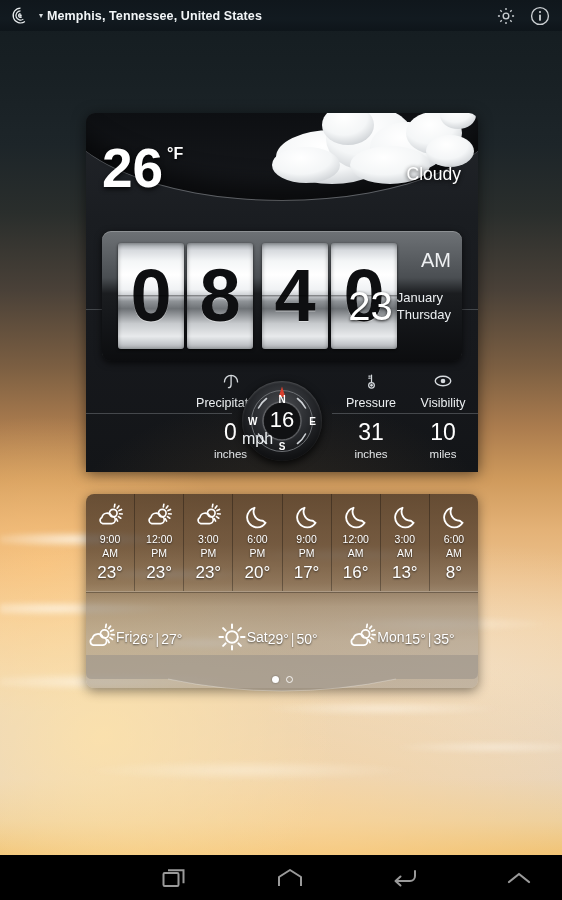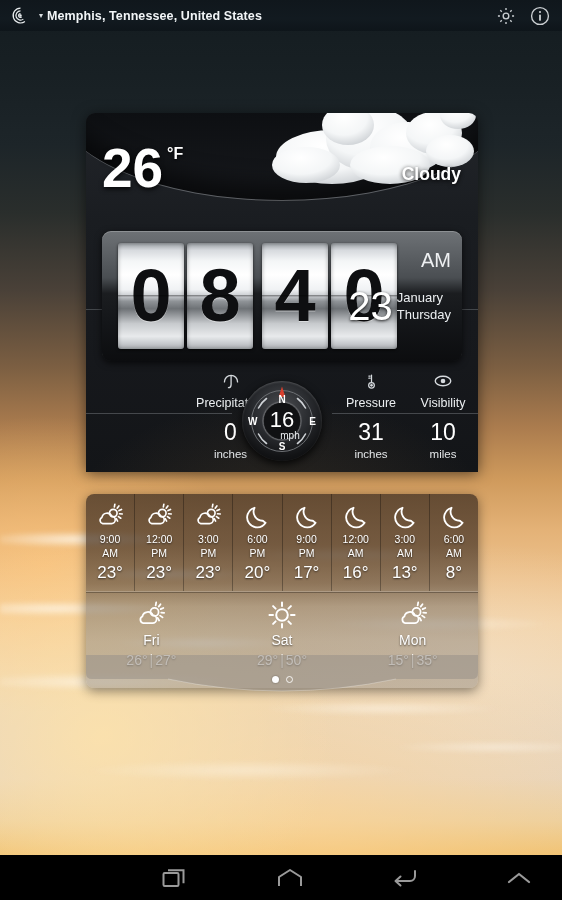--- a/index.html
+++ b/index.html
@@ -89,21 +89,21 @@
     font-size:55px; font-weight:700; color:#fff; line-height:1;
     text-shadow:0 2px 5px rgba(0,0,0,.8);
   }
   #degunit {
     position:absolute; left:81px; top:14px;
     font-size:16px; font-weight:bold; color:#fff;
     text-shadow:0 1px 3px rgba(0,0,0,.8);
   }
   #cond {
     position:absolute; right:17px; top:33px;
-    font-size:17.5px; color:#fff; font-weight:700;
+    font-size:17.5px; color:#fff; font-weight:400;
     text-shadow:0 1px 4px rgba(0,0,0,.9);
   }
 
   
   #feelstrip {
     position:absolute; left:0; top:196px; width:100%; height:36px;
     display:flex; align-items:center;
     border-top:1px solid rgba(170,176,182,.30);
   }
   #feels {
@@ -217,21 +217,21 @@
                text-shadow:0 1px 2px rgba(0,0,0,.6); }
   .hcell .hv { font-size:17px; font-weight:300; margin-top:3px;
                text-shadow:0 1px 2px rgba(0,0,0,.6); }
 
   #dailyline {
     height:1px; background:rgba(255,255,255,.20);
     box-shadow:0 1px 0 rgba(0,0,0,.28);
   }
   #daily { display:flex; height:82px; }
   .dcell {
-    flex:1 1 0; display:flex; flex-direction:column; align-items:center;
+    flex:1 1 0; display:flex; flex-direction:row; align-items:center;
     padding-top:7px; color:#fff;
   }
   .dcell .dic { height:32px; display:flex; align-items:center; }
   .dcell .dn { font-size:14px; margin-top:1px; text-shadow:0 1px 2px rgba(0,0,0,.6); }
   .dcell .dt { font-size:14px; margin-top:4px; text-shadow:0 1px 2px rgba(0,0,0,.6); }
   .dcell .dt i { font-style:normal; opacity:.8; margin:0 2px; }
 
   
   #lip {
     position:absolute; left:86px; top:655px; width:392px; height:38px;
@@ -414,21 +414,21 @@
         <path d="M40 5.5 36.7 16h6.6z" fill="#d8402e"></path>
         <circle cx="40" cy="40" r="19" fill="#101113" stroke="#57595d" stroke-width="1"></circle>
         <circle cx="40" cy="40" r="19" fill="none" stroke="rgba(255,255,255,.10)" stroke-width="2"></circle>
       </svg>
       <div style="position:absolute;inset:0;">
         <div style="position:absolute;left:50%;top:13px;transform:translateX(-50%);font-size:10px;font-weight:bold;color:#fff;">N</div>
         <div style="position:absolute;left:50%;bottom:9px;transform:translateX(-50%);font-size:10px;font-weight:bold;color:#fff;">S</div>
         <div style="position:absolute;left:6px;top:50%;transform:translateY(-50%);font-size:10px;font-weight:bold;color:#fff;">W</div>
         <div style="position:absolute;right:6px;top:50%;transform:translateY(-50%);font-size:10px;font-weight:bold;color:#fff;">E</div>
         <div style="position:absolute;left:0;right:0;top:28px;text-align:center;font-size:22px;font-weight:300;color:#fff;line-height:1;">16</div>
-        <div style="position:absolute;left:16px;right:0;top:49px;text-align:center;font-size:10px;color:#eceff1;">mph</div>
+        <div style="position:absolute;left:0;right:0;top:49px;text-align:left;font-size:16px;color:#eceff1;">mph</div>
       </div>
     </div>
   </div>
 </div>
 
 <div id="fcard">
   <div id="hourly">
 
   <div class="hcell">
         <div class="hic">

